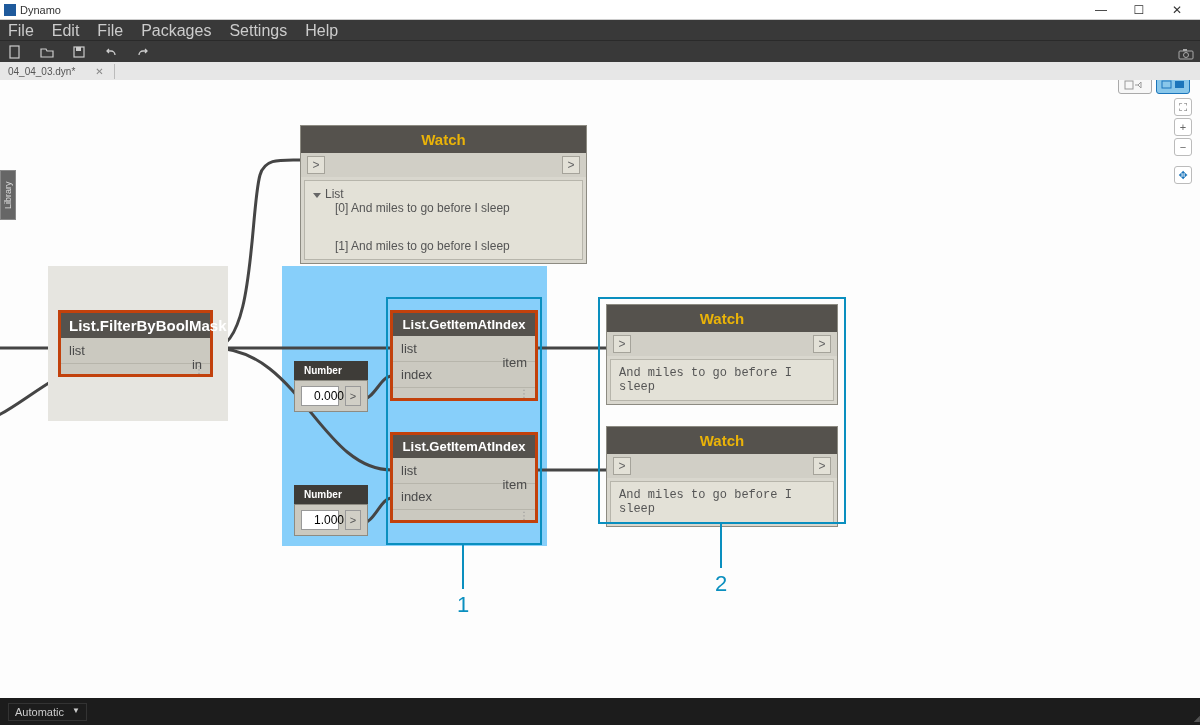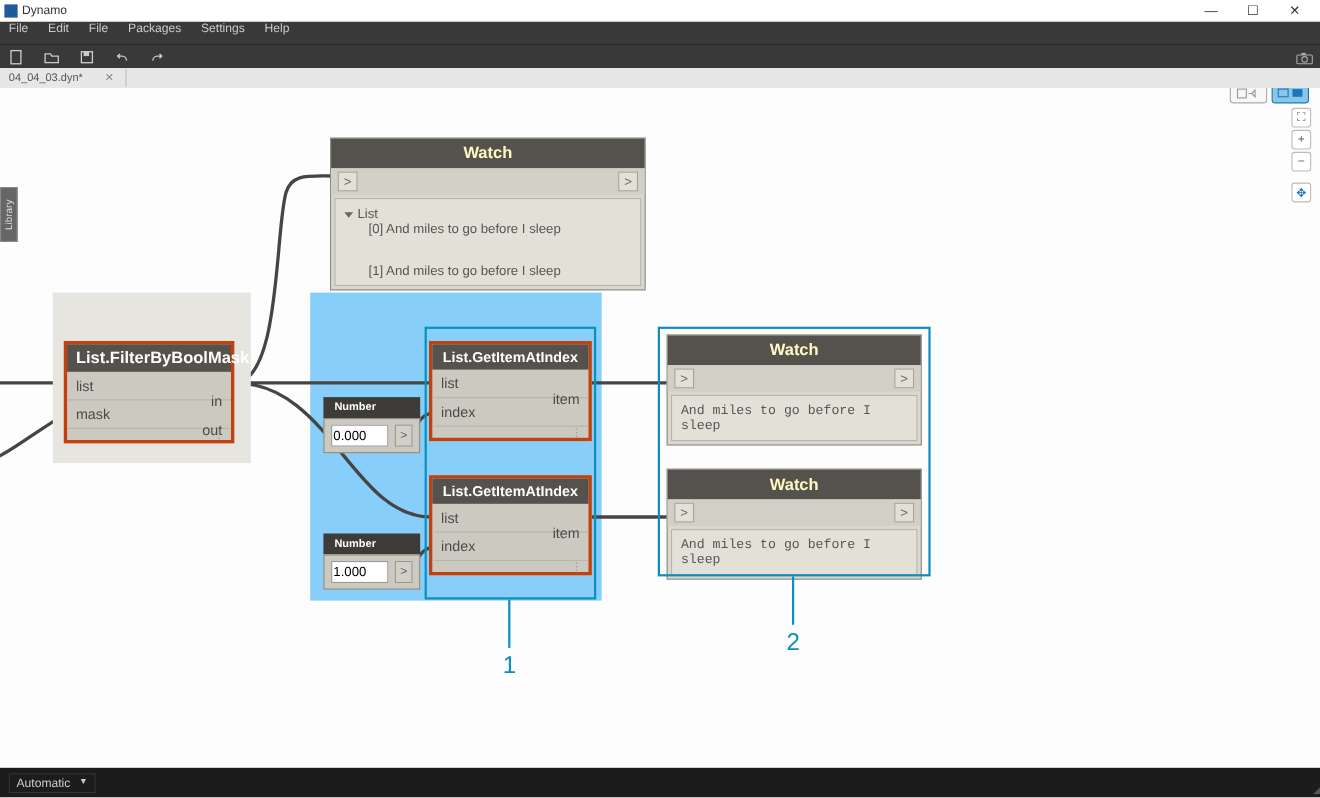--- a/index.html
+++ b/index.html
@@ -6,21 +6,21 @@
 body { width:1200px; height:725px; background:#fff; overflow:hidden; position:relative; }
 
 
 .titlebar { height:20px; background:#fff; display:flex; align-items:center; font-size:11px; color:#333; padding:0 4px; justify-content:space-between; border-bottom:1px solid #ccc;}
 .titlebar .left { display:flex; align-items:flex-end; gap:4px;}
 .titlebar .icon-logo { width:12px; height:12px; background:#1e5a9c; }
 .wincontrols { display:flex; gap:0; }
 .wincontrols div { width:38px; height:20px; display:flex; align-items:center; justify-content:center; font-size:12px; color:#333; }
 
 
-.menubar { height:20px; background:#393939; display:flex; align-items:flex-start; padding:0 8px; gap:18px; font-size:11px; color:#ccc; }
+.menubar { height:20px; background:#393939; display:flex; align-items:flex-end; padding:0 8px; gap:18px; font-size:16px; color:#ccc; }
 .menubar span { cursor:default; }
 
 
 .toolbar { height:22px; background:#393939; border-top:1px solid #2a2a2a; display:flex; align-items:center; padding:0 8px; gap:18px; }
 .toolbar .ti { width:14px; height:14px; color:#ccc; display:flex; align-items:center; justify-content:center;}
 .toolbar .sep { flex:1; }
 .toolbar .cam { width:14px; height:12px; color:#aaa; }
 
 
 .tabbar { height:18px; background:#e7e7e7; display:flex; align-items:center; font-size:10px; color:#555; }
@@ -46,32 +46,32 @@
 
 .node { position:absolute; background:#cbc9c0; border:3px solid #c2410c; font-size:13px; }
 .node .header { background:#55524D; color:#fff; font-weight:bold; padding:4px 8px; text-align:center; font-size:15px; }
 .node .portrow { display:flex; justify-content:space-between; align-items:center; height:26px; border-bottom:1px solid #b7b5ab;}
 .node .port { padding:0 8px; color:#4a4a4a; font-size:13px; }
 .node .port.out { text-align:center;margin-top:28px; }
 .node .footer { height:10px; display:flex; justify-content:flex-end; align-items:center; padding-right:6px; color:#999; font-size:10px;}
 
 
 .watch { position:absolute; border:1px solid #8d8b82; background:#d9d7ce; }
-.watch .header { background:#55524D; color:#fef9c3; font-weight:bold; padding:5px 0; text-align:center; font-size:15px;}
+.watch .header { background:#55524D; color:#eab308; font-weight:bold; padding:5px 0; text-align:center; font-size:15px;}
 .watch .nav { display:flex; justify-content:space-between; background:#d1cfc6; padding:3px 6px; }
 .watch .nav .arrow { width:18px; height:18px; border:1px solid #a5a39a; background:#e3e1d7; color:#666; display:flex; align-items:center; justify-content:center; font-size:12px;}
 .watch .body { background:#e3e1d7; padding:6px 8px; font-family:'Courier New',monospace; font-size:12px; color:#555; border:1px solid #b7b5ab; margin:3px;}
 .watch .body .list-label { font-weight:normal; }
 .watch .body .tri { display:inline-block; width:0; height:0; border-left:4px solid transparent; border-right:4px solid transparent; border-top:5px solid #666; margin-right:4px;}
 
 
 .numnode { position:absolute; }
 .numnode .header { background:#3e3c38; color:#fff; font-weight:bold; padding:4px 10px; font-size:10px;}
 .numnode .body { background:#cbc9c0; border:1px solid #8d8b82; padding:5px 6px; display:flex; gap:6px; align-items:center;}
-.numnode .val { background:#fff; border:1px solid #999; padding:2px 1px; font-size:12px; width:52px; text-align:left;}
+.numnode .val { background:#fff; border:1px solid #999; padding:2px 12px; font-size:12px; width:38px; text-align:left;}
 .numnode .outport { width:16px; height:20px; border:1px solid #999; display:flex; align-items:center; justify-content:center; background:#d1cfc6; color:#555; font-size:11px;}
 
 
 .selgroup { position:absolute; background:#87cffa; }
 
 
 .selbox { position:absolute; border:2px solid #0a8fbf; pointer-events:none; }
 
 
 .callline { position:absolute; width:2px; background:#0a8fbf; }
@@ -200,24 +200,20 @@
     <path d="M 537 390 C 570 390 580 390 608 390"></path>
   </svg>
 
   <div style="position:absolute; left:48px; top:186px; width:180px; height:155px; background:#e6e5e0;"></div>
   <div class="node" style="left:58px; top:230px; width:155px;">
     <div class="header">List.FilterByBoolMask</div>
     <div class="portrow">
       <div class="port">list</div>
       <div class="port out">in</div>
     </div>
-    <div class="portrow">
-      <div class="port">mask</div>
-      <div class="port out">out</div>
-    </div>
     <div class="footer">⋮</div>
   </div>
 
   <div class="watch" style="left:300px; top:45px; width:287px;">
     <div class="header">Watch</div>
     <div class="nav">
       <div class="arrow">&gt;</div>
       <div class="arrow">&gt;</div>
     </div>
     <div class="body">

